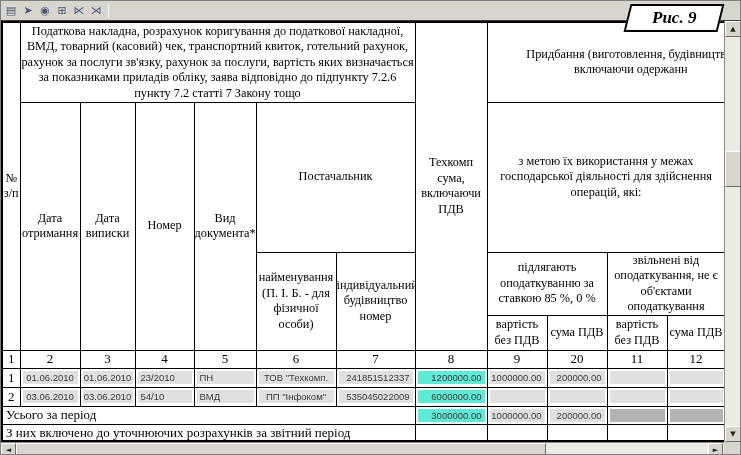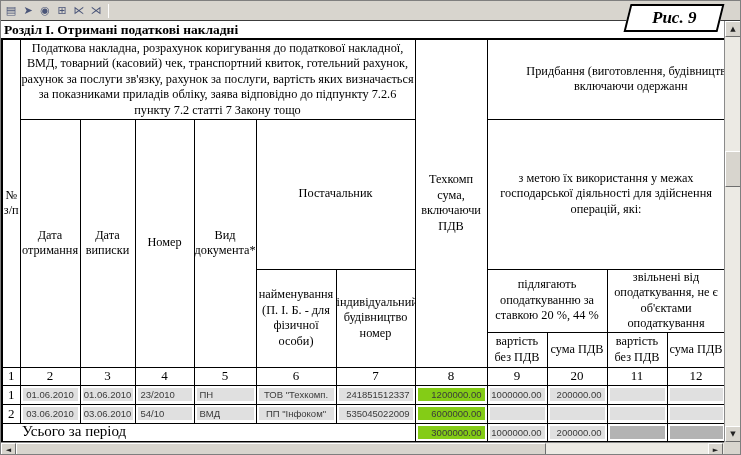--- a/index.html
+++ b/index.html
@@ -27,29 +27,29 @@
     background:#fff; overflow:hidden;
   }
   .doc-title {
     height:17px; font-weight:bold; font-size:13.5px; padding:1px 0 0 3px; white-space:nowrap;
   }
   table { border-collapse:collapse; table-layout:fixed; width:773px; border:2px solid #000; }
   td { border:1px solid #000; vertical-align:middle; text-align:center;
        font-size:12.3px; line-height:15.5px; overflow:hidden; padding:0; }
   .pl { white-space:pre-line; }
   .nw { white-space:pre; }
-  .lab { text-align:left; font-size:15px; padding-left:19px; white-space:nowrap; }
+  .lab { text-align:left; font-size:13px; padding-left:3px; white-space:nowrap; }
   .num { font-size:13px; }
   
   .field {
     height:13px; margin:2px; font-family:"Liberation Sans","DejaVu Sans",sans-serif;
     font-size:9.5px; line-height:13px; color:#3a3a3a; overflow:hidden; white-space:nowrap;
   }
   .f-light { background:#e0e0e0; }
-  .f-med   { background:#84cc16; }
+  .f-med   { background:#5eead4; }
   .f-dark  { background:#b3b3b3; }
   .al { text-align:left; padding-left:3px; }
   .ac { text-align:center; }
   .ar { text-align:right; padding-right:3px; }
   
   .vscroll {
     position:absolute; left:723px; top:20px; width:17px; height:421px;
     background:#eceae4; border-left:1px solid #8a8a8a; z-index:5;
   }
   .hscroll {
@@ -93,21 +93,20 @@
     <span class="tbicon">▤</span>
     <span class="tbicon">➤</span>
     <span class="tbicon">◉</span>
     <span class="tbicon">⊞</span>
     <span class="tbicon">⋉</span>
     <span class="tbicon">⋊</span>
     <span class="tbsep"></span>
   </div>
 
   <div class="content">
-    <div class="doc-title">Розділ I. Отримані податкові накладні</div>
 
     <table>
       <colgroup>
         <col style="width:18px">
           <col style="width:60px">
           <col style="width:55px">
           <col style="width:59px">
         <col style="width:62px">
           <col style="width:80px">
           <col style="width:79px">
@@ -147,21 +146,21 @@
       <tr style="height:50px">
         <td rowspan="2" class="pl">найменування
 (П. І. Б. - для
 фізичної
 особи)</td>
         <td rowspan="2" class="pl">індивідуальний
 будівництво
 номер</td>
         <td colspan="2" class="pl">підлягають
 оподаткуванню за
-ставкою 20 %, 44 %</td>
+ставкою 85 %, 0 %</td>
         <td colspan="2" class="pl">звільнені від
 оподаткування, не є
 об'єктами
 оподаткування</td>
         <td rowspan="2"></td>
       </tr>
       <tr style="height:35px">
         <td class="pl">вартість
 без ПДВ</td>
         <td class="pl">сума ПДВ</td>

